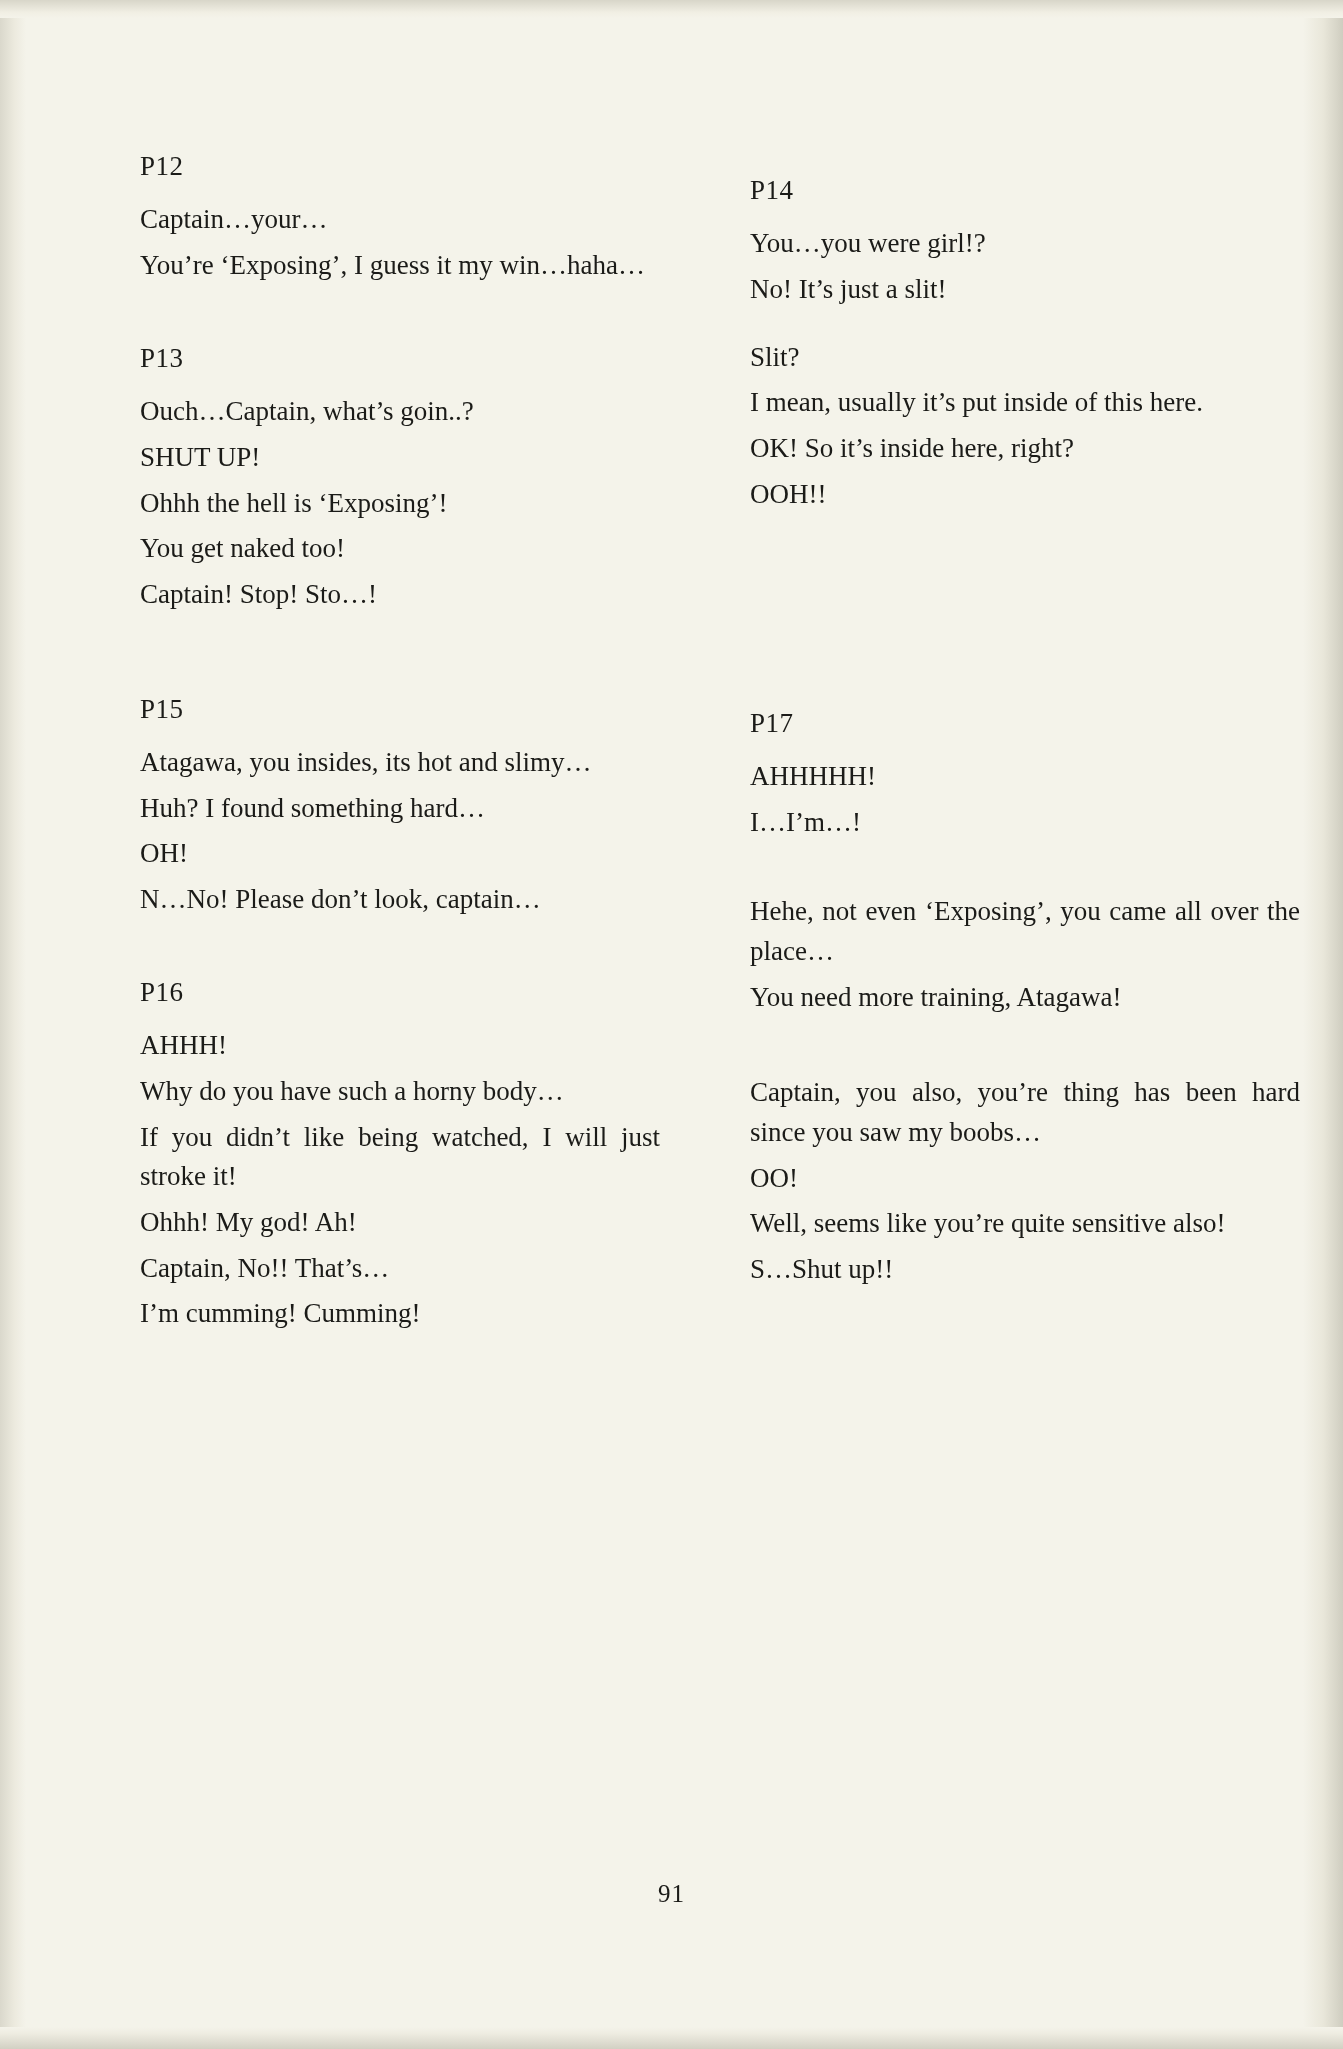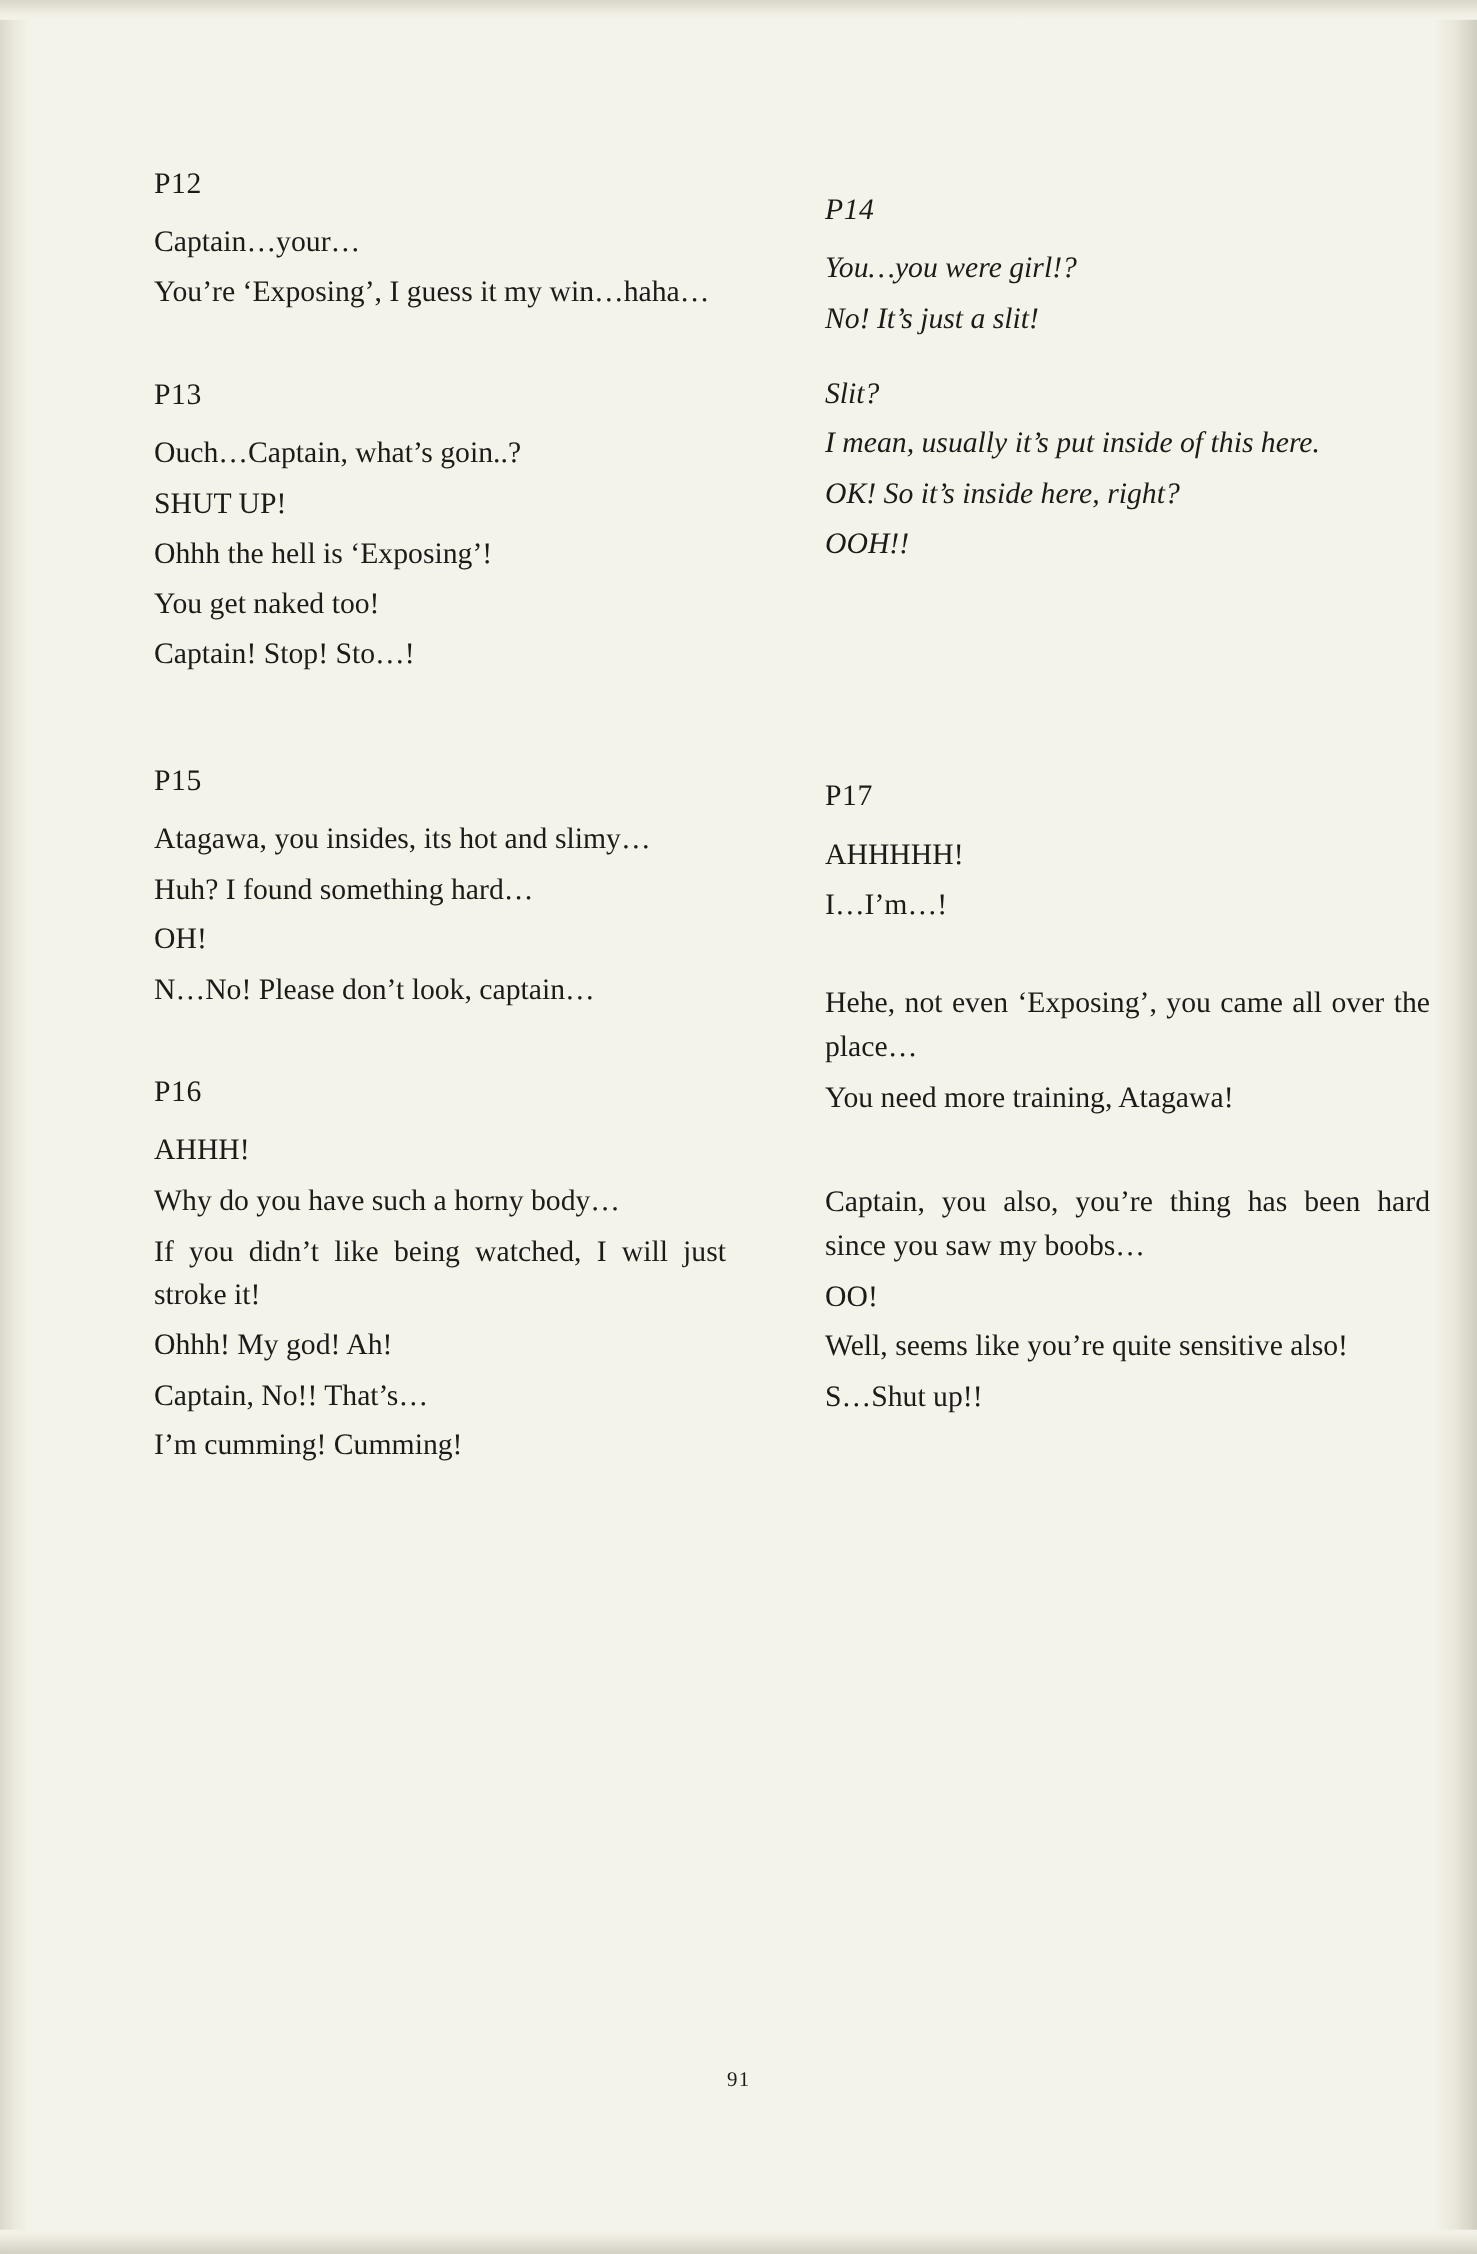--- a/index.html
+++ b/index.html
@@ -87,27 +87,27 @@
 
   .gap-small { height: 22px; }
   .gap-med { height: 44px; }
 
   .page-number {
     position: absolute;
     left: 0;
     right: 0;
     top: 1880px;
     text-align: center;
-    font-size: 19px;
+    font-size: 25px;
     letter-spacing: 1px;
   }
 
   
   .r2 .col-right { padding-top: 14px; }
-  .r1 .col-right { padding-top: 24px; font-style: italic; }
+  .r1 .col-right { padding-top: 24px; }
 </style>
 </head>
 <body>
 
 <div class="page">
   <div class="edge-left"></div>
   <div class="edge-right"></div>
   <div class="edge-top"></div>
   <div class="edge-bottom"></div>
 

